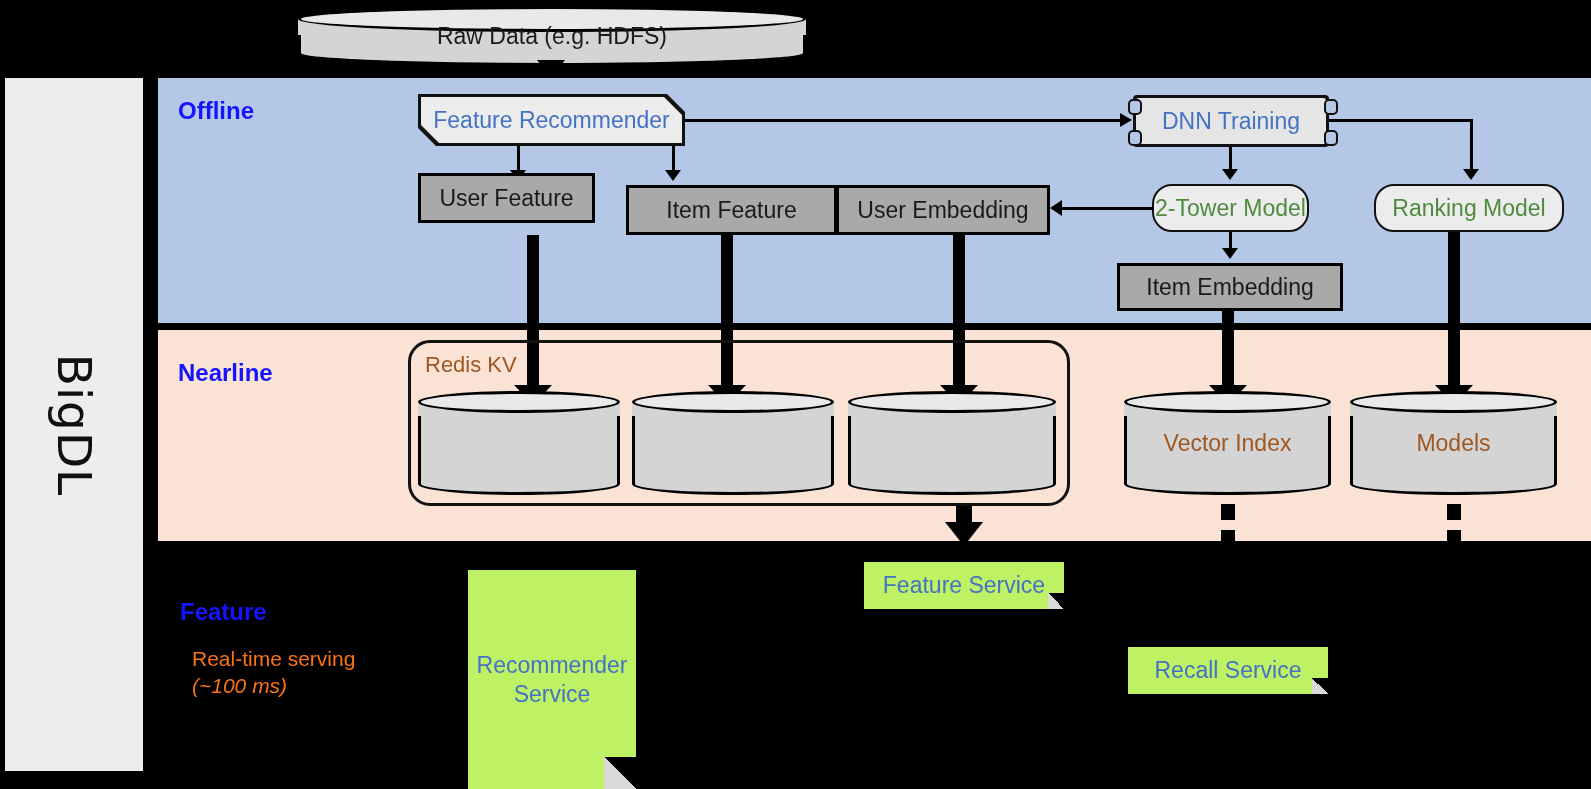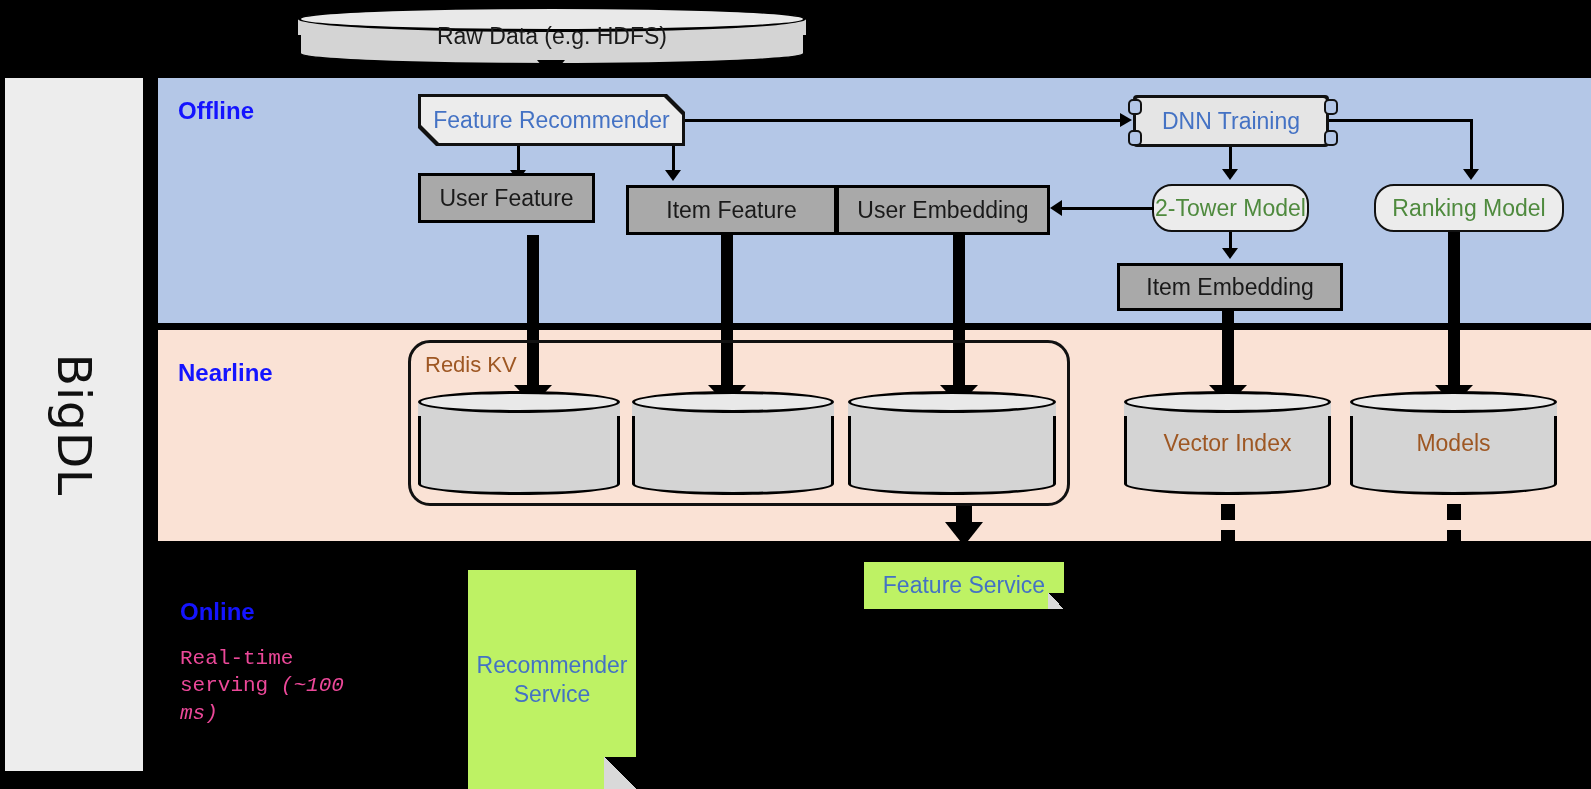--- a/index.html
+++ b/index.html
@@ -21,21 +21,21 @@
 
   
   .band-title{position:absolute;font-size:24px;font-weight:700;color:#1414ff;}
   .band-sub{position:absolute;font-size:21px;line-height:1.30;color:#6a6a6a;}
   .band-sub i{font-style:italic;}
   #t-offline{left:178px;top:97px;}
   #s-offline{left:178px;top:143px;width:215px;}
   #t-nearline{left:178px;top:359px;}
   #s-nearline{left:178px;top:405px;width:230px;}
   #t-online{left:180px;top:598px;color:#1414ff;}
-  #s-online{left:180px;top:645px;width:210px;color:#ec4899;font-family:Liberation Mono, monospace;}
+  #s-online{left:192px;top:645px;width:210px;color:#f97316;}
 
   
   .node{position:absolute;box-sizing:border-box;display:flex;align-items:center;
         justify-content:center;text-align:center;line-height:1.15;}
 
   .gray-box{background:#a9a9a9;border:3px solid #000;color:#1a1a1a;font-size:23px;}
 
   .proc{background:#ececec;border:2.5px solid #111;color:#4472c4;font-size:23px;}
   .proc.green{color:#4f8a3e;}
   .rounded{border-radius:20px;}
@@ -117,21 +117,21 @@
     <div class="lbl dark">Raw Data (e.g. HDFS)</div>
   </div>
 
   <div class="ln" style="left:548px;top:62px;width:7px;height:16px;"></div>
   <div class="arrow-d fat" style="left:537px;top:60px;"></div>
 
   <div class="band-title" id="t-offline">Offline</div>
 
   <div class="band-title" id="t-nearline">Nearline</div>
 
-  <div class="band-title" id="t-online">Online</div>
+  <div class="band-title" id="t-online">Feature</div>
   <div class="band-sub" id="s-online"><span>Real-time serving </span><i>(~100 ms)</i></div>
 
   <div class="node chamfer-bd" style="left:418px;top:94px;width:267px;height:52px;"></div>
   <div class="node chamfer" style="left:421px;top:97px;width:261px;height:46px;">
     <span>Feature Recommender</span>
   </div>
 
   <div class="node notch-bd" style="left:1133px;top:95px;width:196px;height:52px;"></div>
   <div class="node notch" style="left:1136px;top:98px;width:190px;height:46px;">
     <span>DNN Training</span>
@@ -247,15 +247,19 @@
   <div class="card" style="left:468px;top:570px;width:168px;height:219px;padding:0 16px;">
     <span>Recommender Service</span>
     <div class="fold big"></div>
   </div>
 
   <div class="card" style="left:864px;top:562px;width:200px;height:47px;">
     <span>Feature Service</span>
     <div class="fold"></div>
   </div>
 
+  <div class="card" style="left:1128px;top:647px;width:200px;height:47px;">
+    <span>Recall Service</span>
+    <div class="fold"></div>
+  </div>
 
 
 </div>
 
 </body></html>

